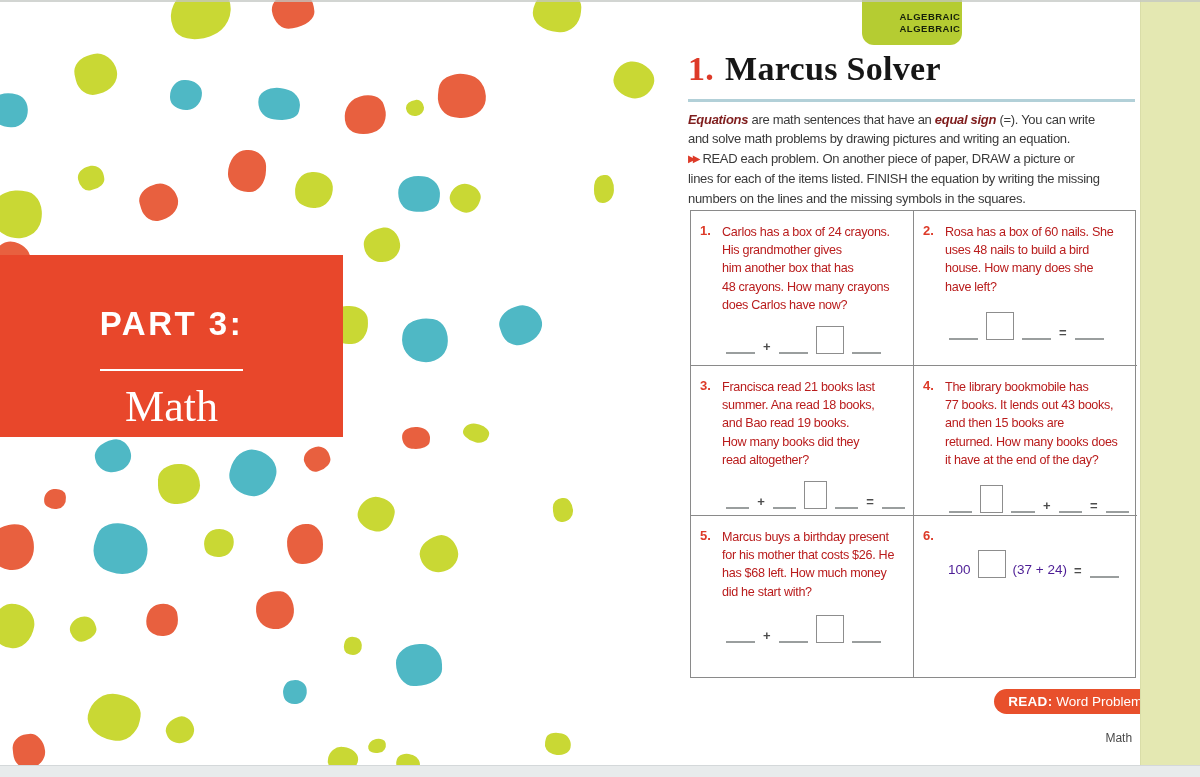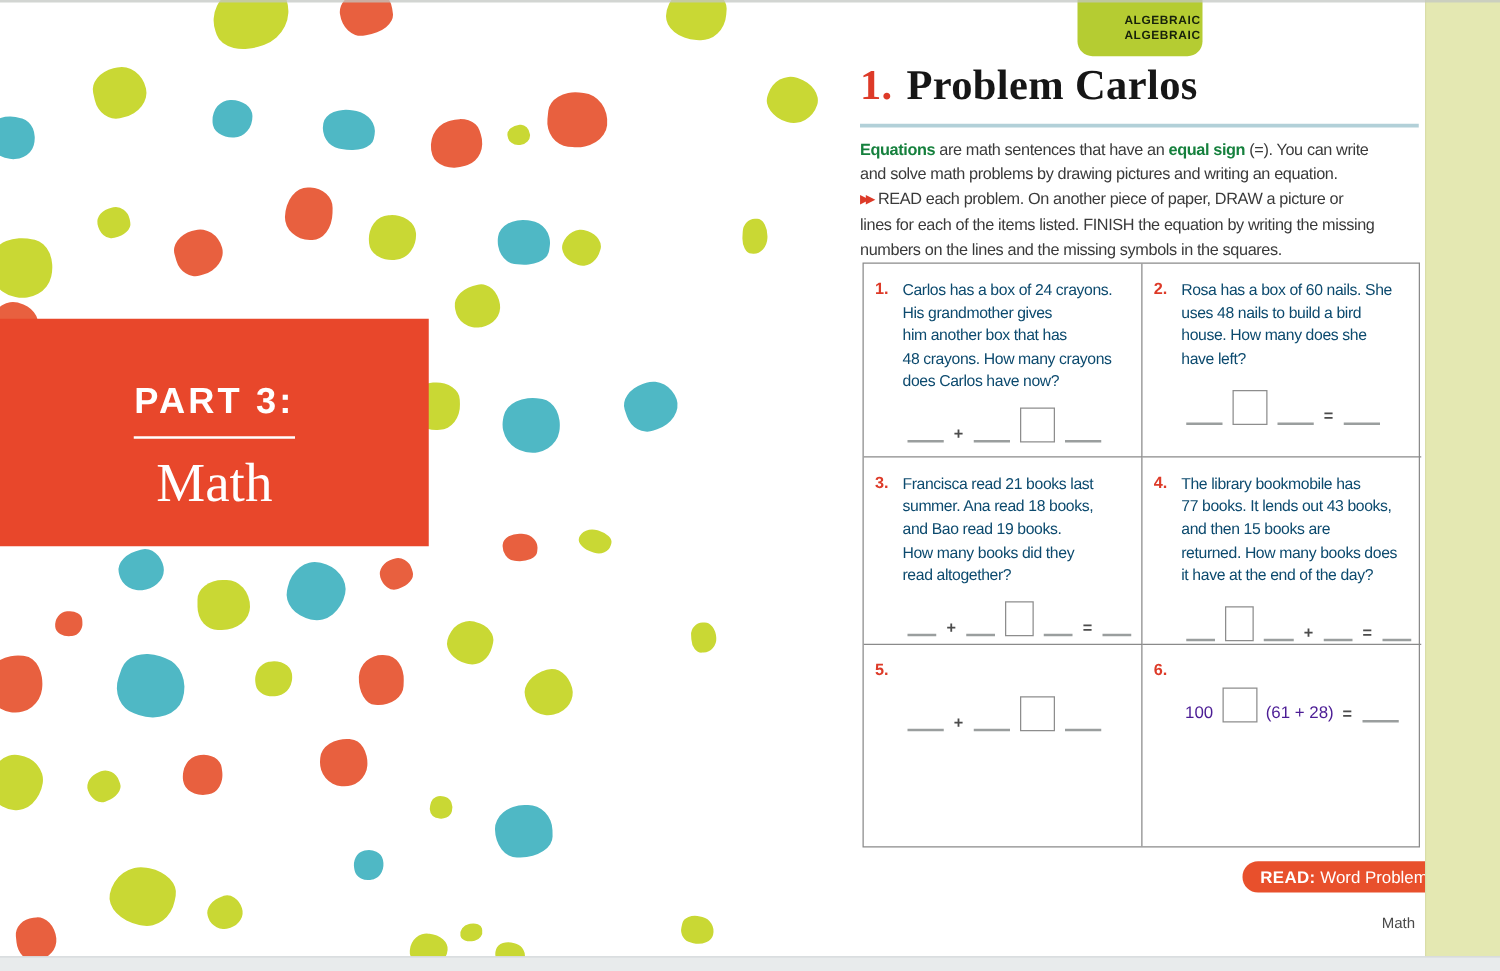--- a/index.html
+++ b/index.html
@@ -9,22 +9,22 @@
   }
   
   .top-line{position:absolute;left:0;top:0;width:1200px;height:2px;background:#c3c7c3;opacity:.75;}
   .bottom-strip{position:absolute;left:0;top:765px;width:1200px;height:12px;background:#e8ebec;border-top:1px solid #d4d8da;}
   .edge-strip{position:absolute;left:1140px;top:0;width:60px;height:767px;border-left:1px solid #d9dda8;}
   
   .dots-layer{position:absolute;left:0;top:0;width:660px;height:777px;}
   .dot{position:absolute;}
   .part-box{position:absolute;left:0;top:255px;width:343px;height:182px;text-align:center;}
   .part-label{
-    margin-top:50px;display:inline-block;color:#fff;font-size:29px;font-weight:bold;
-    letter-spacing:2.5px;padding-bottom:11px;border-bottom:2.5px solid #ffffff;
+    margin-top:50px;display:inline-block;color:#fff;font-size:33px;font-weight:bold;
+    letter-spacing:2.5px;padding-bottom:26px;border-bottom:2.5px solid #ffffff;
   }
   .part-title{
     margin-top:14px;color:#fff;font-family:"Liberation Serif","DejaVu Serif",serif;
     font-size:44px;line-height:44px;
   }
   
   .cat-tab{
     position:absolute;left:862px;top:0;width:100px;height:45px;
     border-radius:0 0 12px 12px;text-align:center;padding-top:11px;box-sizing:border-box;
     font-size:9.5px;font-weight:bold;letter-spacing:.5px;line-height:12px;color:#17210a;
@@ -34,34 +34,34 @@
     position:absolute;left:688px;top:50px;margin:0;display:flex;align-items:baseline;
     font-family:"Liberation Serif","DejaVu Serif",serif;font-size:34px;font-weight:bold;color:#161616;
     letter-spacing:.3px;
   }
   .lesson-title .num{margin-right:11px;}
   .title-rule{position:absolute;left:688px;top:99px;width:447px;height:3px;}
   .intro{
     position:absolute;left:688px;top:110px;width:470px;margin:0;
     font-size:13px;line-height:19.4px;letter-spacing:-0.3px;color:#3a3a3a;
   }
-  .intro b{color:#15803d;}
+  .intro b{color:#7f1d1d;font-style:italic;}
   .ff{font-size:10px;letter-spacing:-3px;margin-right:5px;position:relative;top:-1px;}
   
   .pgrid{
     position:absolute;left:690px;top:210px;width:446px;
     display:grid;grid-template-columns:223px 223px;grid-template-rows:155px 150px 161px;
     border:1px solid #8a8a8a;box-sizing:border-box;background:#fff;
   }
   .cell{box-sizing:border-box;padding:12px 4px 0 9px;overflow:hidden;}
   .cell.bR{border-right:1px solid #8a8a8a;}
   .cell.bB{border-bottom:1px solid #8a8a8a;}
   .prob{display:flex;}
   .pnum{flex:0 0 22px;font-size:13px;font-weight:bold;}
-  .ptext{white-space:pre;font-size:12.6px;line-height:18.2px;letter-spacing:-0.3px;color:#0c4a6e;}
+  .ptext{white-space:pre;font-size:12.6px;line-height:18.2px;letter-spacing:-0.3px;color:#b91c1c;}
   .eq{display:flex;align-items:flex-end;margin-left:22px;height:30px;}
   .blank{width:29px;border-bottom:2px solid #9a9e9e;margin:0 4px;}
   .sq{width:26px;height:26px;border:1.5px solid #8d8d8d;margin:0 4px;background:#fff;}
   .eop{font-size:13px;font-weight:bold;color:#4c4c4c;margin:0 4px;line-height:15px;}
   .etext{font-size:13.5px;color:#4c1d95;margin:0 3px;line-height:16px;}
   
   .skill-badge{
     position:absolute;right:37px;top:689px;height:25px;line-height:25px;border-radius:13px;
     padding:0 14px;color:#fff;font-size:13.5px;white-space:nowrap;
   }
@@ -137,21 +137,21 @@
     <div class="part-title">Math</div>
   </div>
 
   <div class="cat-tab" style="background: rgb(181, 204, 50);">
     <span>ALGEBRAIC</span>
     <span>ALGEBRAIC</span>
   </div>
 
   <h1 class="lesson-title">
     <span class="num" style="color: rgb(221, 58, 40);">1.</span>
-    <span>Problem Carlos</span>
+    <span>Marcus Solver</span>
   </h1>
   <div class="title-rule" style="background: rgb(178, 208, 216);"></div>
 
   <p class="intro" id="intro"><b>Equations</b><span> are math sentences that have an </span><b>equal sign</b><span> (=). You can write</span><br><span>and solve math problems by drawing pictures and writing an equation.</span><br><span class="ff" style="color: rgb(221, 58, 40);">▶▶</span><span>READ each problem. On another piece of paper, DRAW a picture or</span><br><span>lines for each of the items listed. FINISH the equation by writing the missing</span><br><span>numbers on the lines and the missing symbols in the squares.</span></p>
 
   <div class="pgrid" id="problems">
       <div class="cell bR bB">
         <div class="prob">
           <span class="pnum" style="color: rgb(221, 58, 40);">1.</span>
           <div class="ptext">Carlos has a box of 24 crayons.
@@ -218,37 +218,41 @@
           <span class="blank"></span>
           <span class="eop">+</span>
           <span class="blank"></span>
           <span class="eop">=</span>
           <span class="blank"></span>
         </div>
       </div>
       <div class="cell bR">
         <div class="prob">
           <span class="pnum" style="color: rgb(221, 58, 40);">5.</span>
+          <div class="ptext">Marcus buys a birthday present
+for his mother that costs $26. He
+has $68 left. How much money
+did he start with?</div>
         </div>
         <div class="eq" style="margin-top: 12px;">
           <span class="blank"></span>
           <span class="eop">+</span>
           <span class="blank"></span>
           <span class="sq"></span>
           <span class="blank"></span>
         </div>
       </div>
       <div class="cell">
         <div class="prob">
           <span class="pnum" style="color: rgb(221, 58, 40);">6.</span>
         </div>
         <div class="eq" style="margin-top: 5px;">
           <span class="etext">100</span>
           <span class="sq"></span>
-          <span class="etext">(61 + 28)</span>
+          <span class="etext">(37 + 24)</span>
           <span class="eop">=</span>
           <span class="blank"></span>
         </div>
       </div>
     </div>
 
   <div class="skill-badge" style="background: rgb(232, 80, 44);">
     <b>READ:</b><span> Word Problems</span>
   </div>
 

